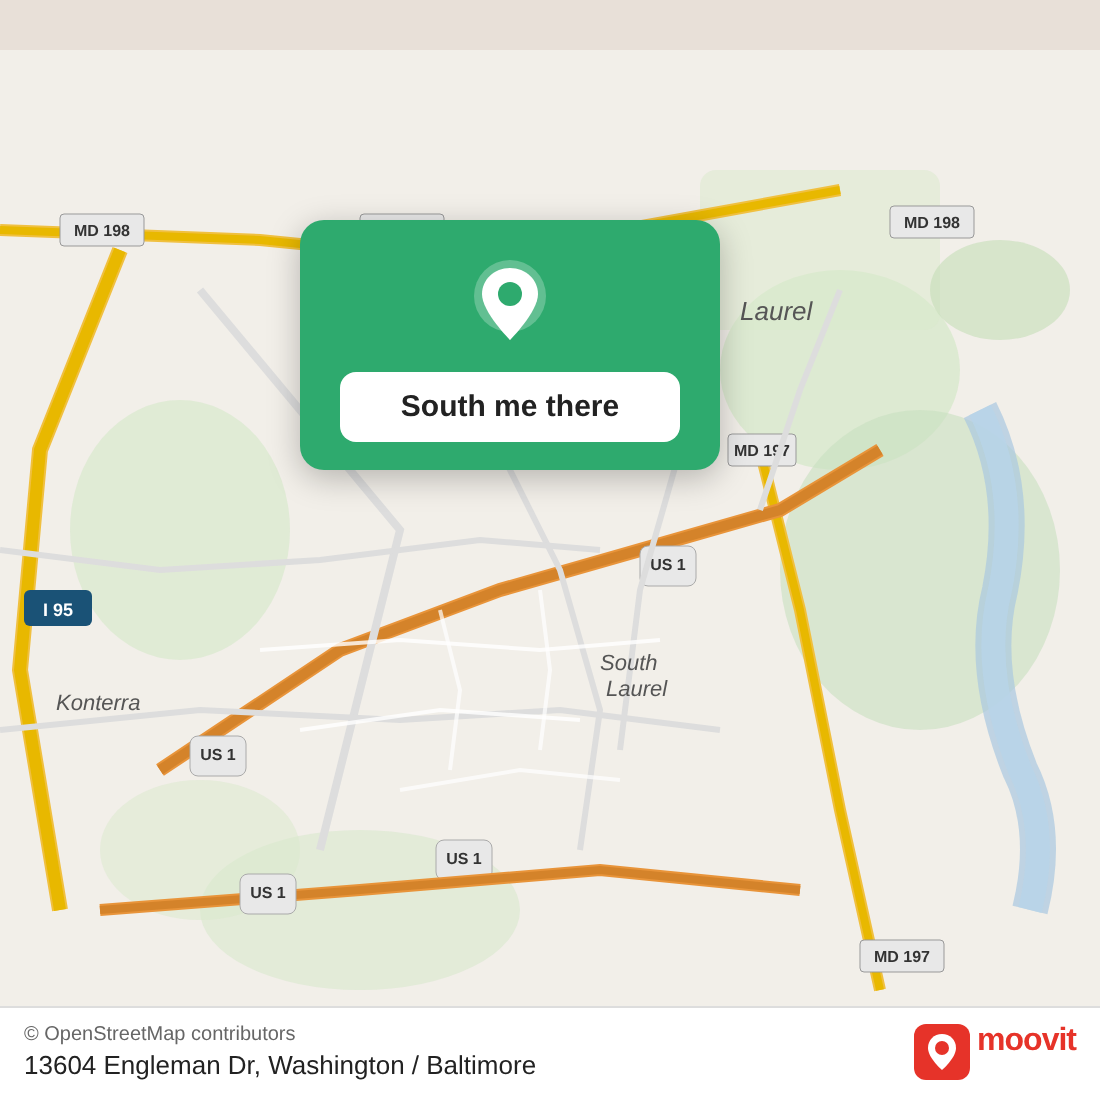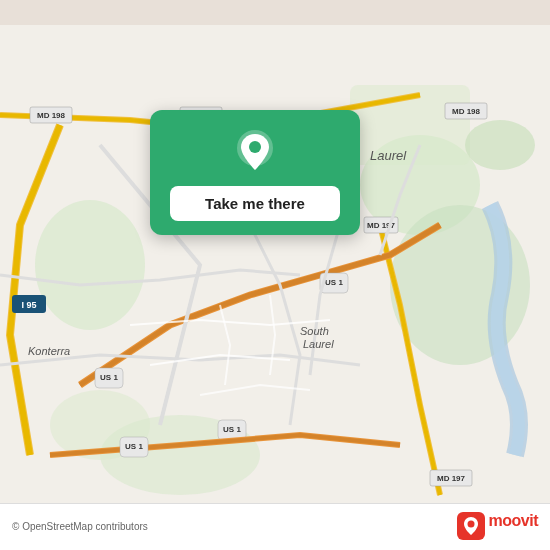--- a/index.html
+++ b/index.html
@@ -195,26 +195,27 @@
     <text x="28" y="330" font-size="11" fill="#555" font-family="Arial" font-style="italic">Konterra</text>
   </svg>
 
   <div class="popup-card">
 
     <svg class="popup-pin-icon" viewBox="0 0 48 48" xmlns="http://www.w3.org/2000/svg">
       <circle cx="24" cy="20" r="18" fill="white" opacity="0.25"></circle>
       <path d="M24 6 C16 6 10 12 10 19 C10 28 24 42 24 42 C24 42 38 28 38 19 C38 12 32 6 24 6 Z" fill="white"></path>
       <circle cx="24" cy="19" r="6" fill="#2eaa6e"></circle>
     </svg>
-    <button class="popup-button">Take me there</button>
+    <button class="popup-button">South me there</button>
   </div>
 
   <div class="bottom-bar">
     <div class="bottom-bar-left">
       <span class="attribution">© OpenStreetMap contributors</span>
+      <span class="address-text">13604 Engleman Dr, Washington / Baltimore</span>
     </div>
     <div class="moovit-logo">
 
       <svg class="moovit-icon" viewBox="0 0 28 28" xmlns="http://www.w3.org/2000/svg">
         <rect width="28" height="28" rx="6" fill="#e63329"></rect>
         <path d="M14 5 C10 5 7 8 7 12 C7 17 14 23 14 23 C14 23 21 17 21 12 C21 8 18 5 14 5 Z" fill="white"></path>
         <circle cx="14" cy="12" r="3.5" fill="#e63329"></circle>
       </svg>
       <span class="moovit-text">moovit</span>
     </div>

